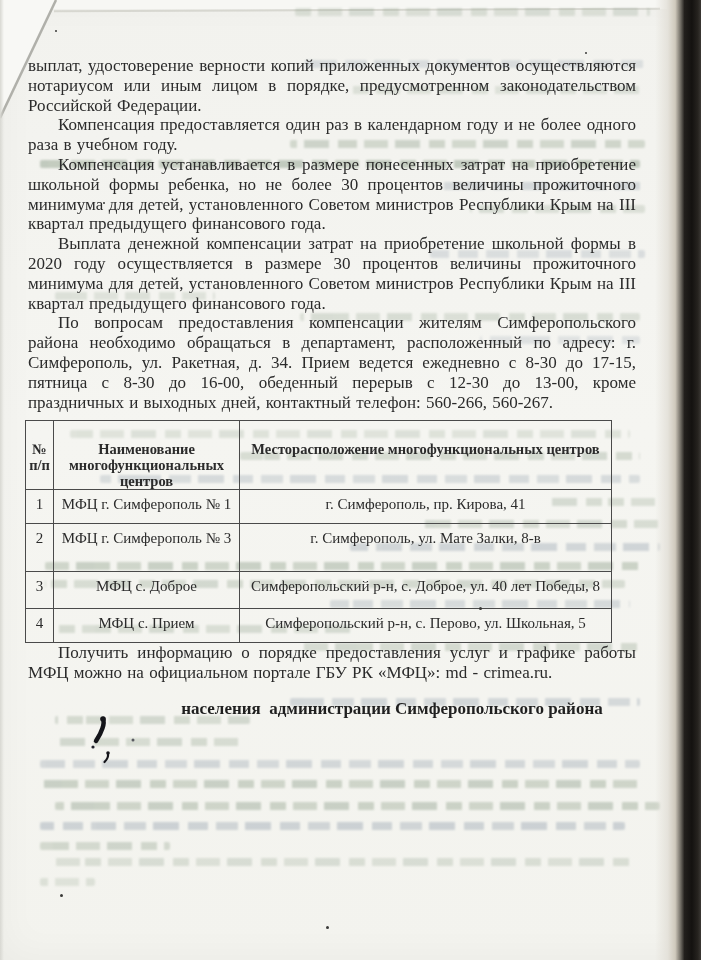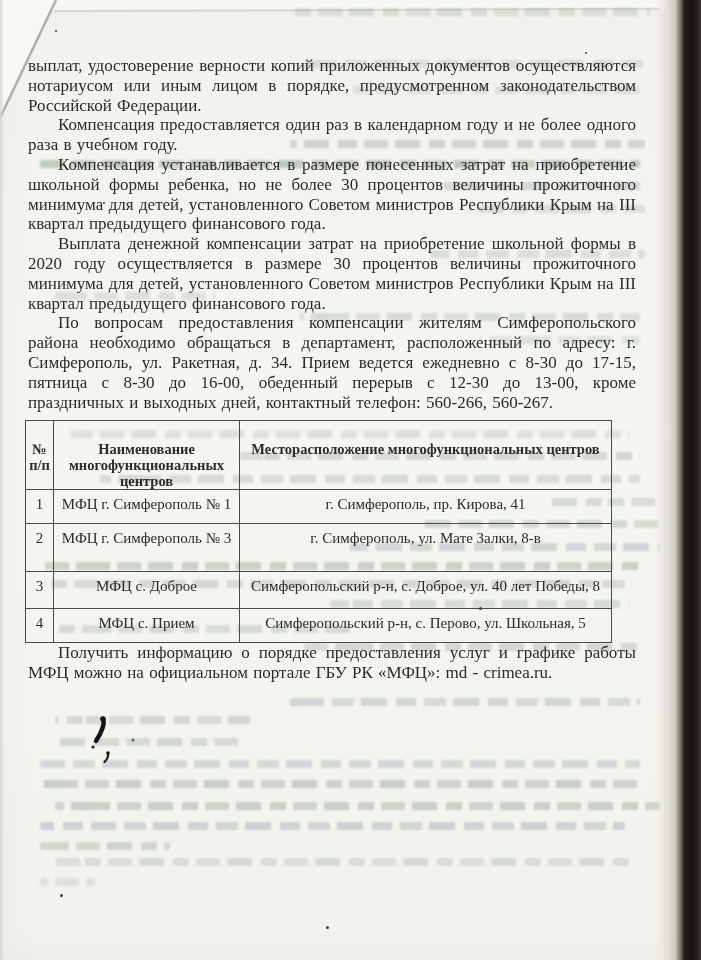--- a/index.html
+++ b/index.html
@@ -88,20 +88,21 @@
         <td>4</td>
         <td>МФЦ с. Прием</td>
         <td>Симферопольский р-н, с. Перово, ул. Школьная, 5</td>
       </tr>
     </tbody>
       </table>
 
     <p class="para closing">Получить информацию о порядке предоставления услуг и графике работы МФЦ можно на официальном портале ГБУ РК «МФЦ»: md - crimea.ru.</p>
 
     <div class="signature">
+      <div class="sig-line">населения  администрации Симферопольского района</div>
     </div>
   </div>
 
   <svg class="ink-mark" width="64" height="58" viewBox="0 0 64 58">
     <path d="M17,5 C19,9 16,18 10,27" stroke="#15151a" stroke-width="4.5" fill="none" stroke-linecap="round"></path>
     <circle cx="17" cy="5" r="2.8" fill="#15151a"></circle>
     <circle cx="7" cy="33" r="1.6" fill="#20202a"></circle>
     <path d="M22,40 c0.5,3 -1.5,6 -3.5,8" stroke="#15151a" stroke-width="2.2" fill="none" stroke-linecap="round"></path>
     <circle cx="22" cy="39" r="1.8" fill="#15151a"></circle>
     <circle cx="47" cy="26" r="1.5" fill="#3a3a44" opacity="0.8"></circle>

